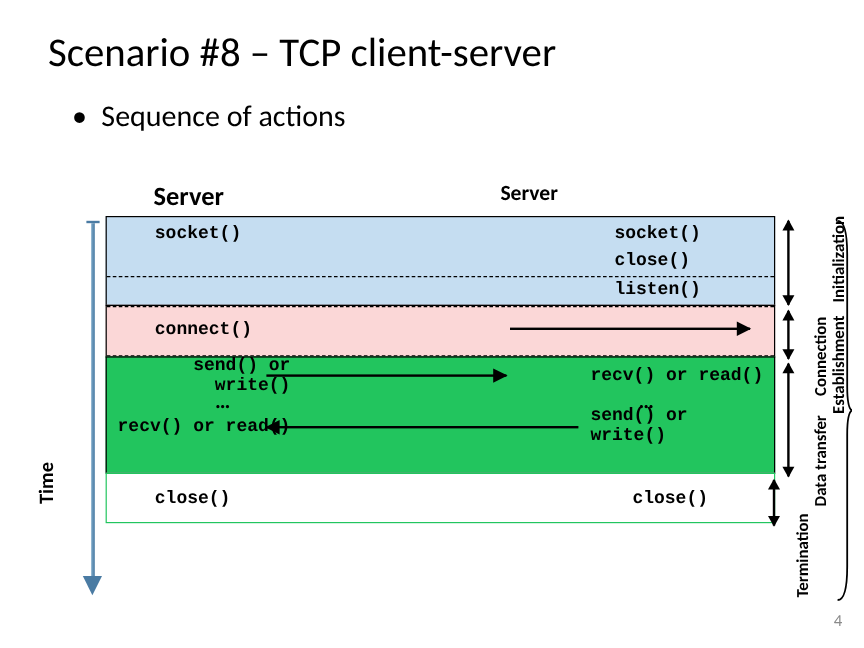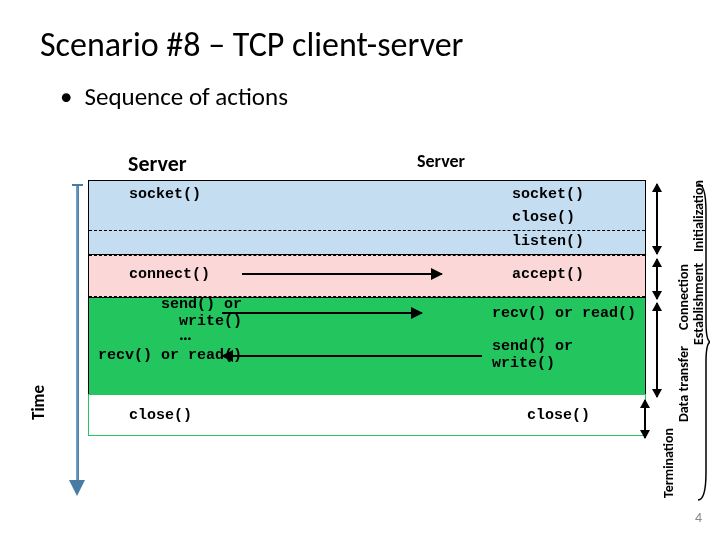--- a/index.html
+++ b/index.html
@@ -213,21 +213,20 @@
     </div>
   </div>
 
   <div class="phase conn">
     <div class="dashed-divider" style="top:0"></div>
     <div class="row" style="height:38px">
       <div class="left">connect()</div>
       <div class="mid">
           <div class="arrow right"></div>
         </div>
-      <div class="right">accept()</div>
     </div>
     <div class="dashed-divider" style="bottom:0"></div>
   </div>
 
   <div class="phase data">
     <div class="row" style="padding-top:6px">
       <div class="left r">send() or write()</div>
       <div class="mid">
           <div class="arrow right"></div>
         </div>

